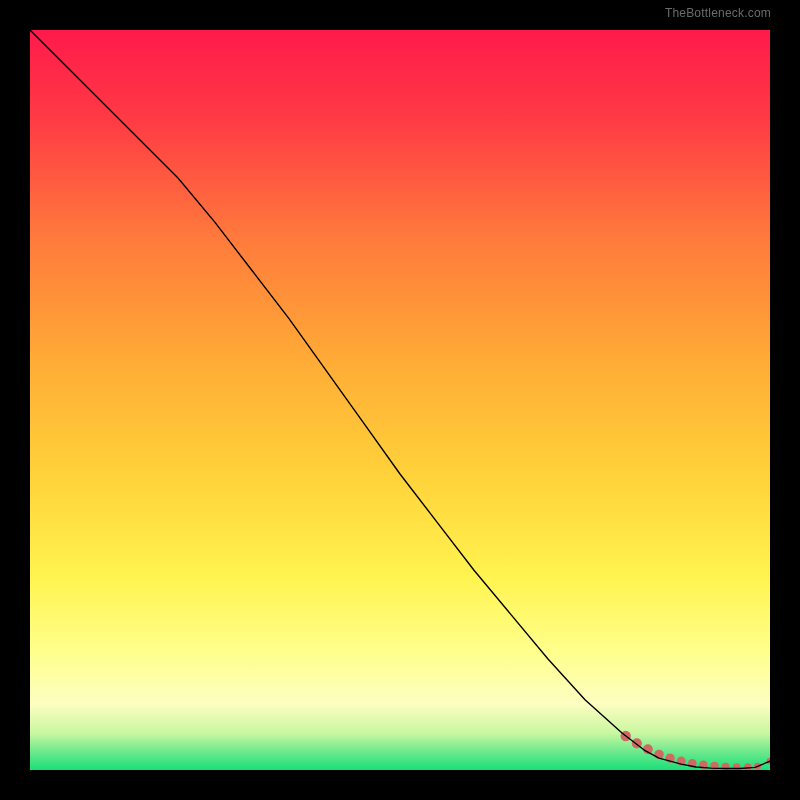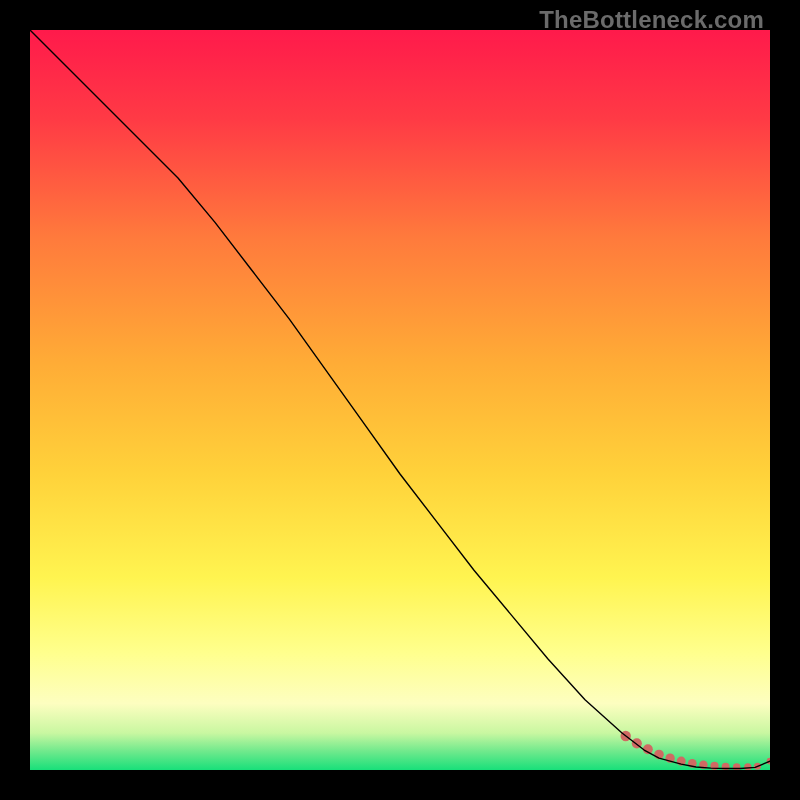--- a/index.html
+++ b/index.html
@@ -19,24 +19,24 @@
   .plot {
     position: absolute;
     left: 30px;
     top: 30px;
     width: 740px;
     height: 740px;
   }
   .watermark {
     position: absolute;
     top: 6px;
-    right: 36px;
+    right: 29px;
     font-family: Arial, Helvetica, sans-serif;
-    font-size: 24px;
-    font-weight: 700;
+    font-size: 12px;
+    font-weight: 400;
     color: #6b6b6b;
     letter-spacing: 0.2px;
     user-select: none;
   }
   svg { display: block; }
 </style>
 </head>
 <body>
 
 <div class="stage">

